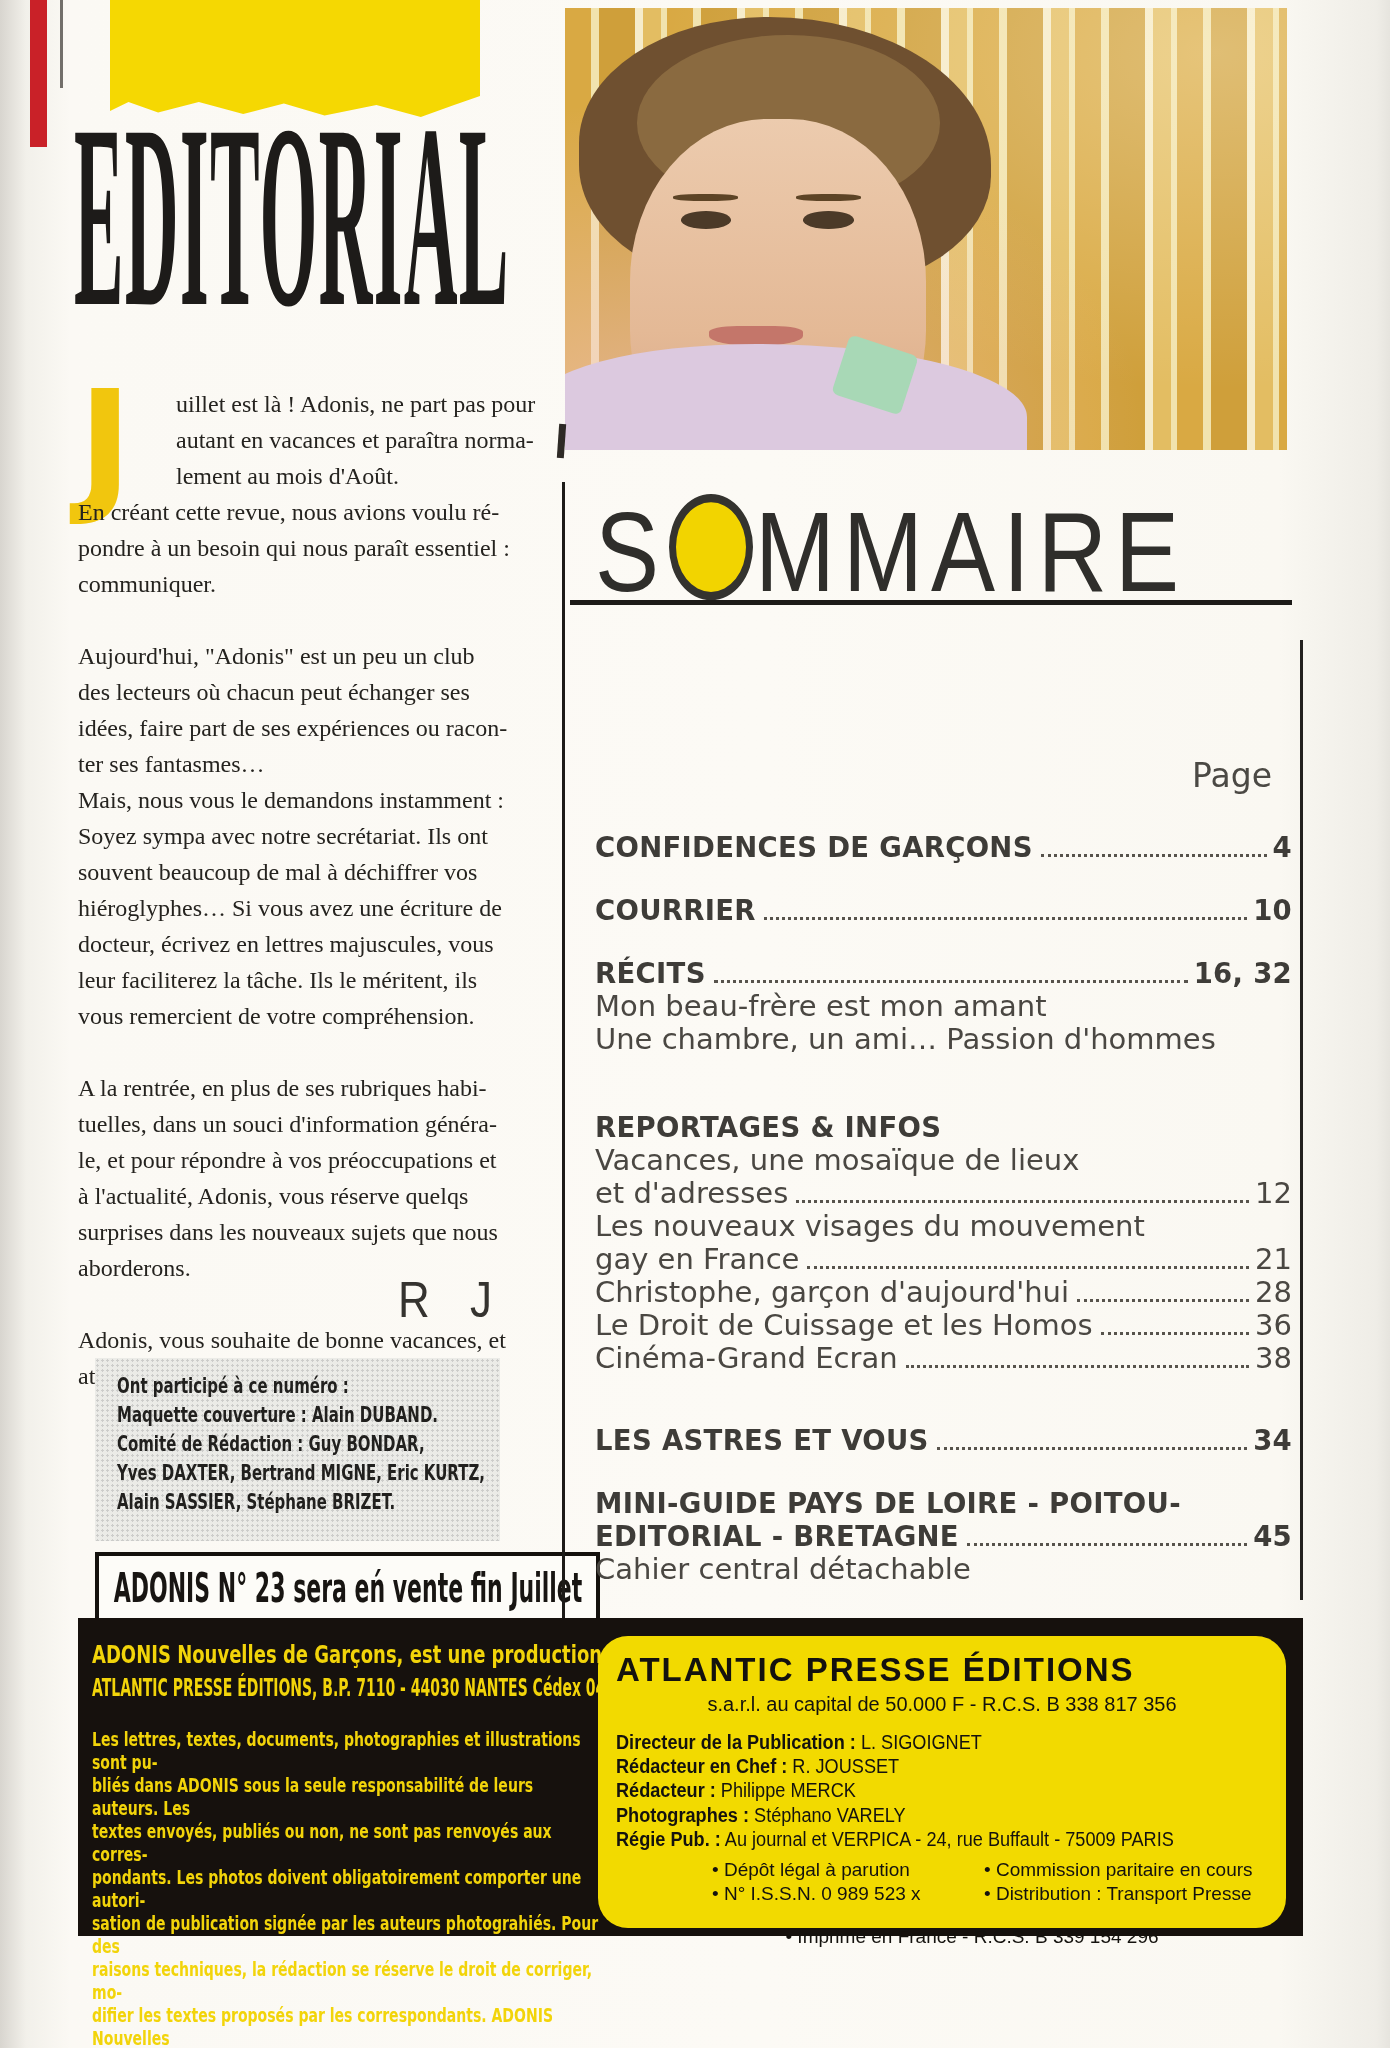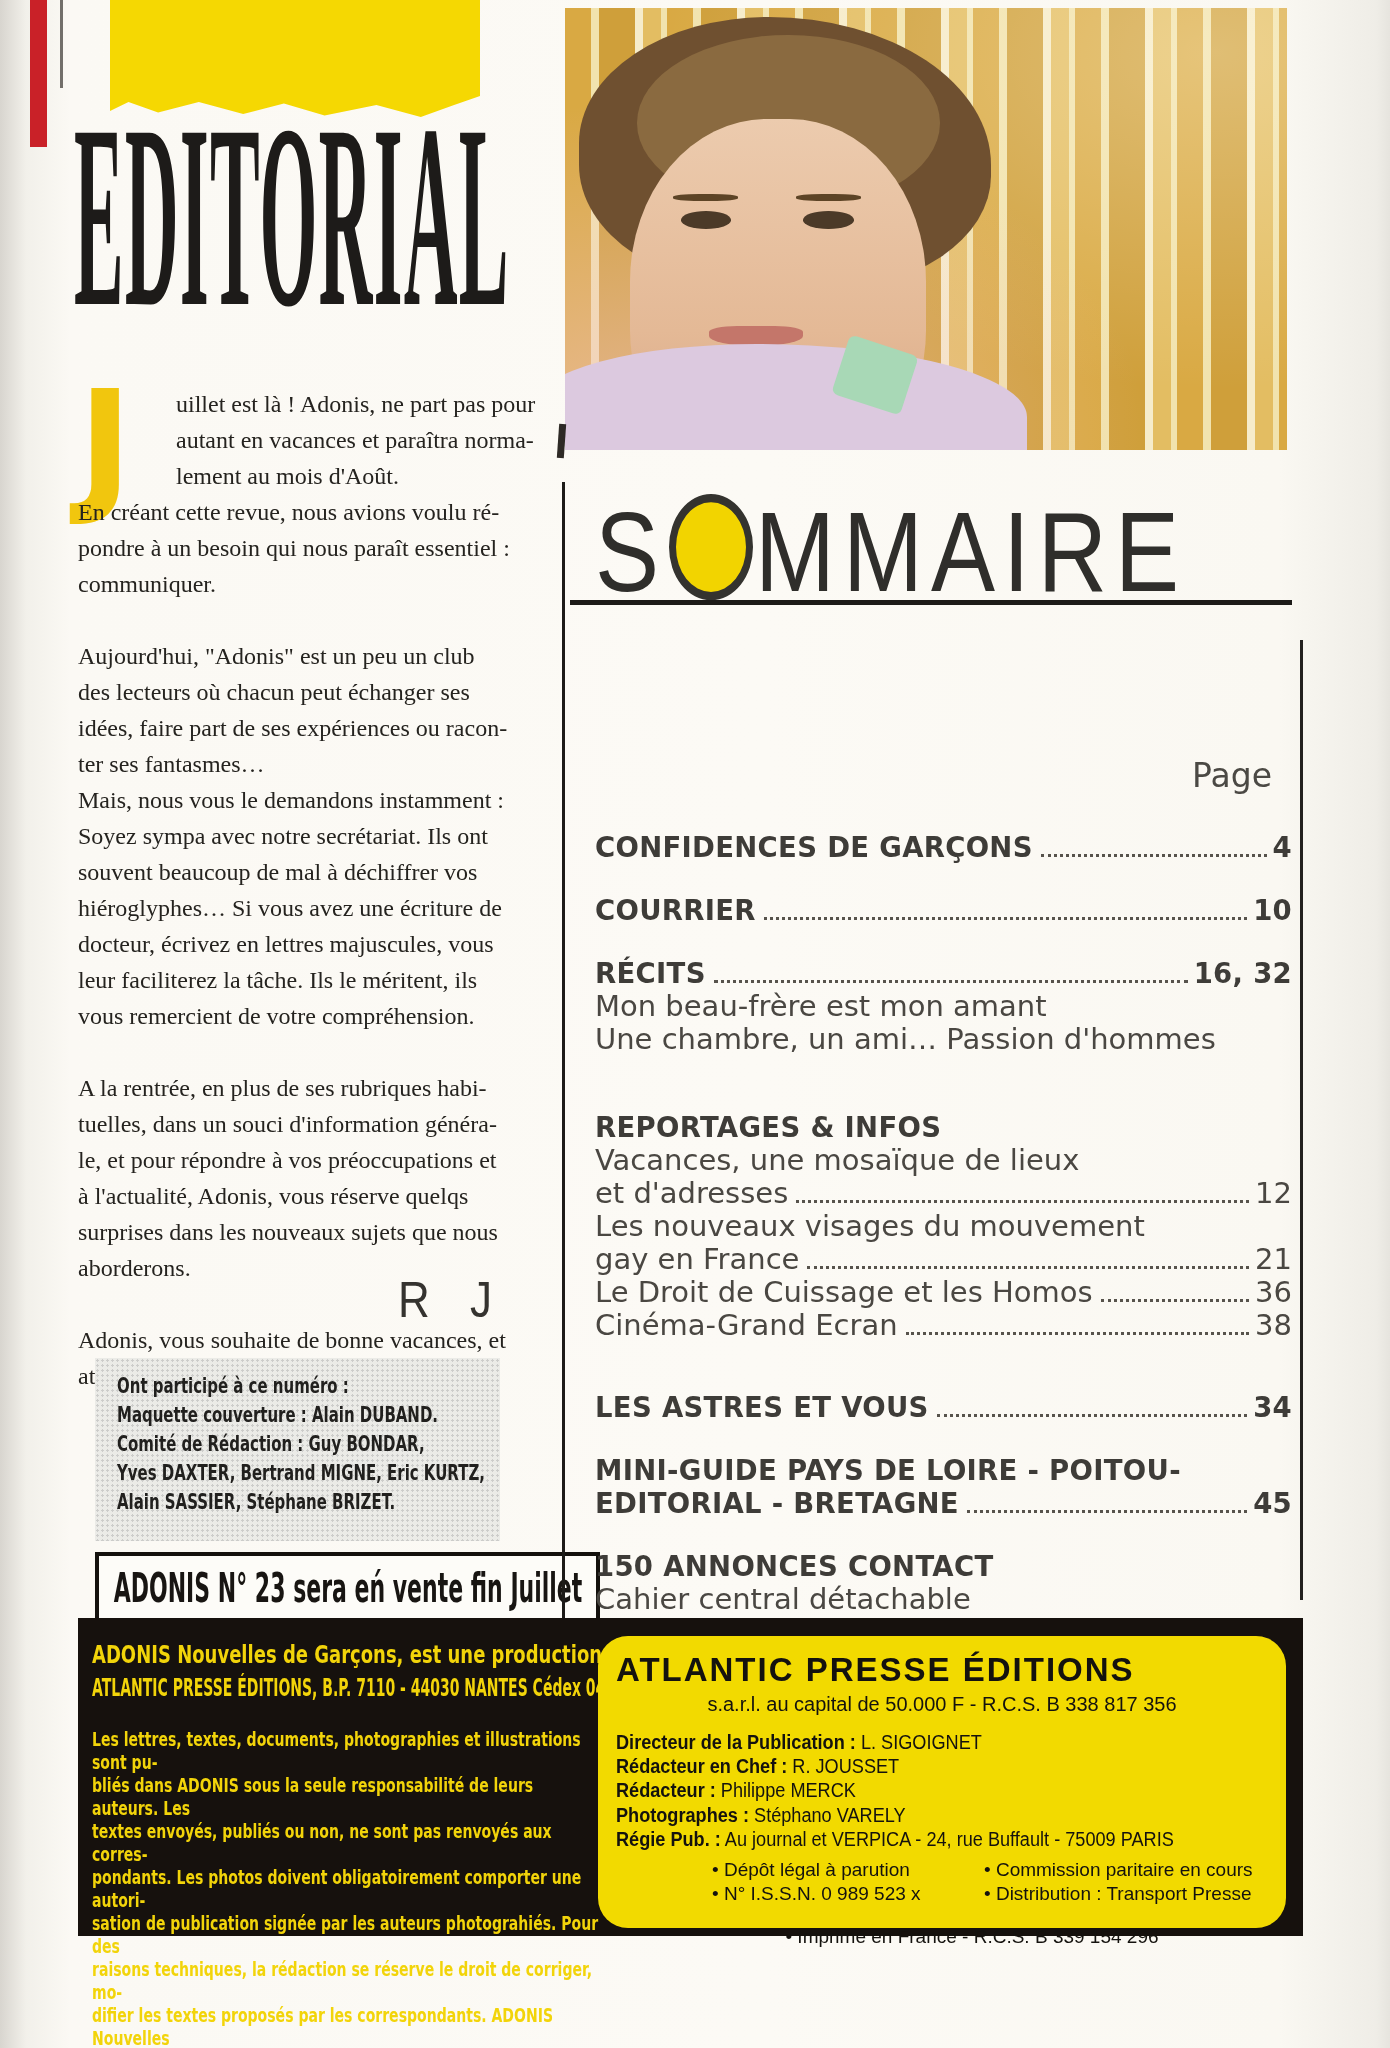--- a/index.html
+++ b/index.html
@@ -238,20 +238,25 @@
         <span class="toc-leader"></span>
 
       </div>
 
       <div class="toc-row sub">
         <span class="toc-label">gay en France</span>
         <span class="toc-leader"></span>
         <span class="toc-page">21</span>
       </div>
 
+      <div class="toc-row sub">
+        <span class="toc-label">Christophe, garçon d'aujourd'hui</span>
+        <span class="toc-leader"></span>
+        <span class="toc-page">28</span>
+      </div>
 
       <div class="toc-row sub">
         <span class="toc-label">Le Droit de Cuissage et les Homos</span>
         <span class="toc-leader"></span>
         <span class="toc-page">36</span>
       </div>
 
       <div class="toc-row sub">
         <span class="toc-label">Cinéma-Grand Ecran</span>
         <span class="toc-leader"></span>
@@ -269,25 +274,20 @@
         <span class="toc-leader"></span>
 
       </div>
 
       <div class="toc-row h">
         <span class="toc-label">EDITORIAL - BRETAGNE</span>
         <span class="toc-leader"></span>
         <span class="toc-page">45</span>
       </div>
 
-      <div class="toc-row h gap-a no-page no-leader">
-        <span class="toc-label">150 ANNONCES CONTACT</span>
-        <span class="toc-leader"></span>
-
-      </div>
 
       <div class="toc-row sub no-page no-leader">
         <span class="toc-label">Cahier central détachable</span>
         <span class="toc-leader"></span>
 
       </div>
     </div>
 
   <div class="footer">
     <div class="f-left">

